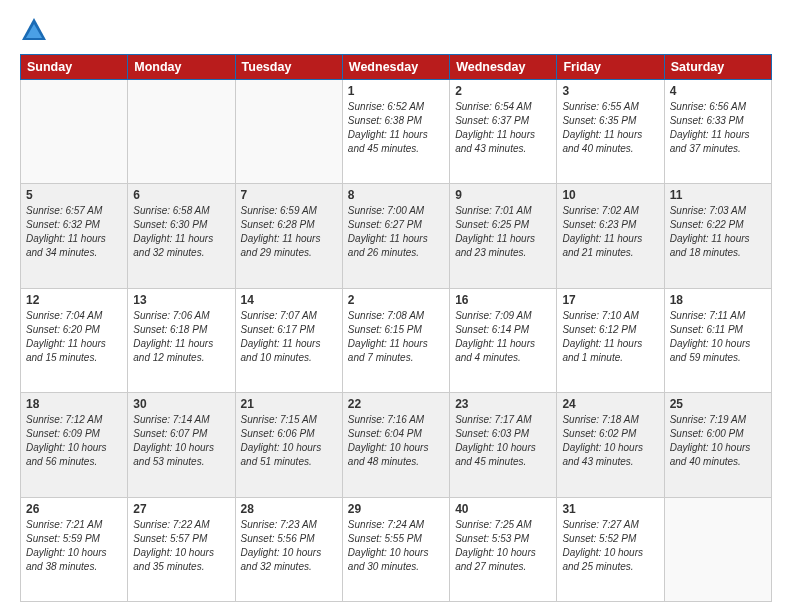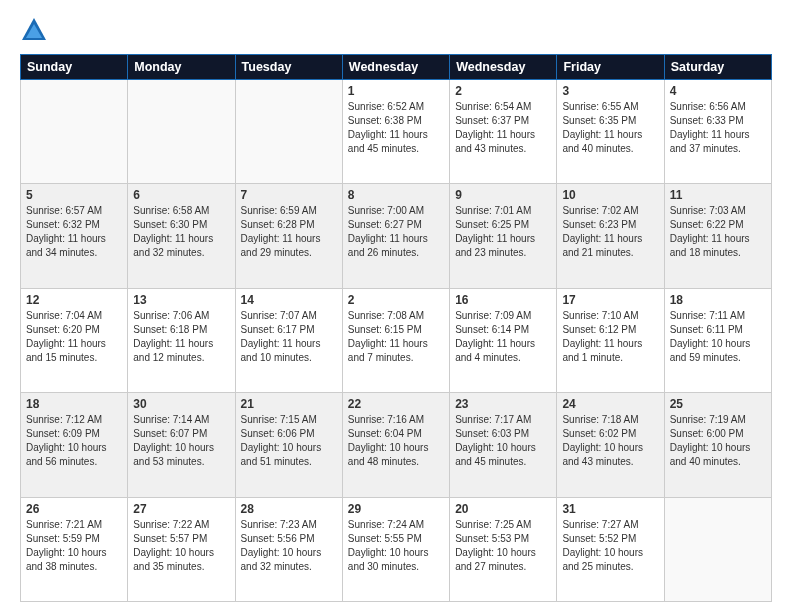--- a/index.html
+++ b/index.html
@@ -58,21 +58,21 @@
     .location {
       font-size: 15px;
       color: #444;
     }
     .calendar {
       width: 100%;
       border-collapse: collapse;
       flex: 1;
     }
     .calendar th {
-      background-color: #0f172a;
+      background-color: #b91c1c;
       color: #fff;
       text-align: left;
       padding: 5px 6px;
       font-size: 12.5px;
       font-weight: bold;
       border: 1px solid #1a6bb5;
     }
     .calendar td {
       border: 1px solid #ccc;
       vertical-align: top;
@@ -88,20 +88,21 @@
     .day-num {
       font-size: 12px;
       font-weight: bold;
       margin-bottom: 2px;
       display: block;
     }
     .cell-text {
       font-size: 10px;
       line-height: 1.4;
       color: #333;
+      font-style: italic;
     }
     .row-alt td {
       background-color: #f0f0f0;
     }
   </style>
 </head>
 <body>
 
 <div class="page">
   <div class="header">
@@ -256,21 +257,21 @@
           </td>
           <td>
             <span class="day-num">28</span>
             <div class="cell-text">Sunrise: 7:23 AM<br>Sunset: 5:56 PM<br>Daylight: 10 hours and 32 minutes.</div>
           </td>
           <td>
             <span class="day-num">29</span>
             <div class="cell-text">Sunrise: 7:24 AM<br>Sunset: 5:55 PM<br>Daylight: 10 hours and 30 minutes.</div>
           </td>
           <td>
-            <span class="day-num">20</span>
+            <span class="day-num">40</span>
             <div class="cell-text">Sunrise: 7:25 AM<br>Sunset: 5:53 PM<br>Daylight: 10 hours and 27 minutes.</div>
           </td>
           <td>
             <span class="day-num">31</span>
             <div class="cell-text">Sunrise: 7:27 AM<br>Sunset: 5:52 PM<br>Daylight: 10 hours and 25 minutes.</div>
           </td>
           <td class="empty"></td>
         </tr>
       </tbody>
   </table>

